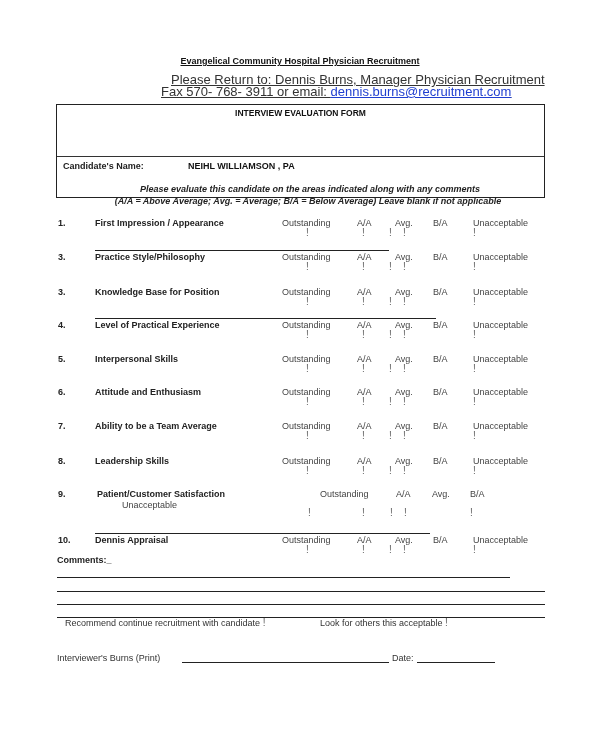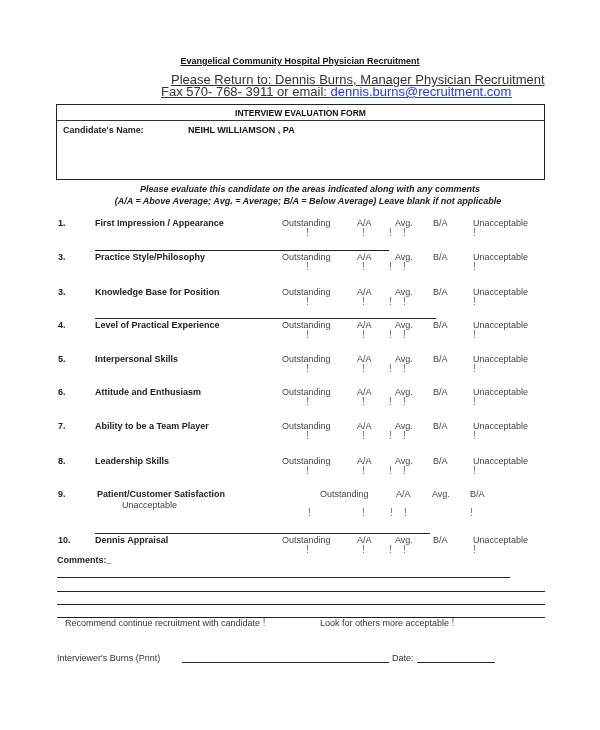--- a/index.html
+++ b/index.html
@@ -5,22 +5,22 @@
   html, body { margin: 0; padding: 0; background: #ffffff; }
   body {
     width: 600px; height: 730px; position: relative; overflow: hidden;
     font-family: "Liberation Sans", sans-serif; color: #222;
   }
   .abs { position: absolute; white-space: nowrap; }
   .hdr-title { top: 56px; left: 0; width: 600px; text-align: center; font-size: 9px; font-weight: bold; text-decoration: underline; color: #111; padding-left: 0; }
   .hdr-line { font-size: 13px; color: #333; text-decoration: underline; }
   .link { color: #1f3ed0; text-decoration: underline; }
 
-  .form-box { left: 56px; top: 104px; width: 489px; height: 76px; border: 1.5px solid #222; box-sizing: border-box; }
-  .form-row { position: absolute; left: 0; right: 0; border-top: 1.5px solid #333; height: 19px; }
+  .form-box { left: 56px; top: 104px; width: 489px; height: 94px; border: 1.5px solid #222; box-sizing: border-box; }
+  .form-row { position: absolute; left: 0; right: 0; border-top: 1.5px solid #333; height: 19px; margin-top: 36px; }
   .form-row .lbl { position: absolute; left: 6px; top: 4px; font-size: 9px; font-weight: bold; color: #222; }
   .form-row .val { position: absolute; left: 131px; top: 4px; font-size: 9px; color: #333; }
   .form-row .val.bold { font-weight: bold; color: #111; }
   .form-title { position: absolute; left: 0; right: 0; top: 3px; text-align: center; font-size: 8.5px; font-weight: bold; color: #111; }
 
   .instr { left: 0; width: 600px; text-align: center; font-size: 9px; font-weight: bold; font-style: italic; color: #222; }
 
   .num { font-size: 9px; font-weight: bold; color: #222; }
   .item-lbl { font-size: 9px; font-weight: bold; color: #222; }
   .opt { font-size: 9px; color: #444; }
@@ -123,21 +123,21 @@
     <div class="abs opt" style="left: 395px; top: 387px;">Avg.</div>
     <div class="abs opt" style="left: 433px; top: 387px;">B/A</div>
     <div class="abs opt" style="left: 473px; top: 387px;">Unacceptable</div>
     <div class="abs bang" style="left: 306px; top: 396px;">!</div>
     <div class="abs bang" style="left: 362px; top: 396px;">!</div>
     <div class="abs bang" style="left: 389px; top: 396px;">!</div>
     <div class="abs bang" style="left: 403px; top: 396px;">!</div>
     <div class="abs bang" style="left: 473px; top: 396px;">!</div>
     <div></div>
     <div class="abs num" style="left: 58px; top: 421px;">7.</div>
-    <div class="abs item-lbl" style="left: 95px; top: 421px;">Ability to be a Team Player</div>
+    <div class="abs item-lbl" style="left: 95px; top: 421px;">Ability to be a Team Average</div>
     <div class="abs opt" style="left: 282px; top: 421px;">Outstanding</div>
     <div class="abs opt" style="left: 357px; top: 421px;">A/A</div>
     <div class="abs opt" style="left: 395px; top: 421px;">Avg.</div>
     <div class="abs opt" style="left: 433px; top: 421px;">B/A</div>
     <div class="abs opt" style="left: 473px; top: 421px;">Unacceptable</div>
     <div class="abs bang" style="left: 306px; top: 430px;">!</div>
     <div class="abs bang" style="left: 362px; top: 430px;">!</div>
     <div class="abs bang" style="left: 389px; top: 430px;">!</div>
     <div class="abs bang" style="left: 403px; top: 430px;">!</div>
     <div class="abs bang" style="left: 473px; top: 430px;">!</div>
@@ -190,20 +190,20 @@
 <div class="cline" style="left:57px; top:577px; width:453px;"></div>
 <div class="cline" style="left:57px; top:591px; width:488px;"></div>
 <div class="cline" style="left:57px; top:604px; width:488px;"></div>
 <div class="cline" style="left:57px; top:617px; width:488px;"></div>
 
 <div class="abs foot" style="top:617px; left:65px;">
   <span>Recommend continue recruitment with candidate</span>
   <span class="bang">!</span>
 </div>
 <div class="abs foot" style="top:617px; left:320px;">
-  <span>Look for others more acceptable</span>
+  <span>Look for others this acceptable</span>
   <span class="bang">!</span>
 </div>
 
 <div class="abs foot" style="top:653px; left:57px;">Interviewer's Burns (Print)</div>
 <div class="cline" style="left:182px; top:662px; width:207px; border-top-width:1.3px;"></div>
 <div class="abs foot" style="top:653px; left:392px;">Date:</div>
 <div class="cline" style="left:417px; top:662px; width:78px; border-top-width:1.3px;"></div>
 
 </body></html>

